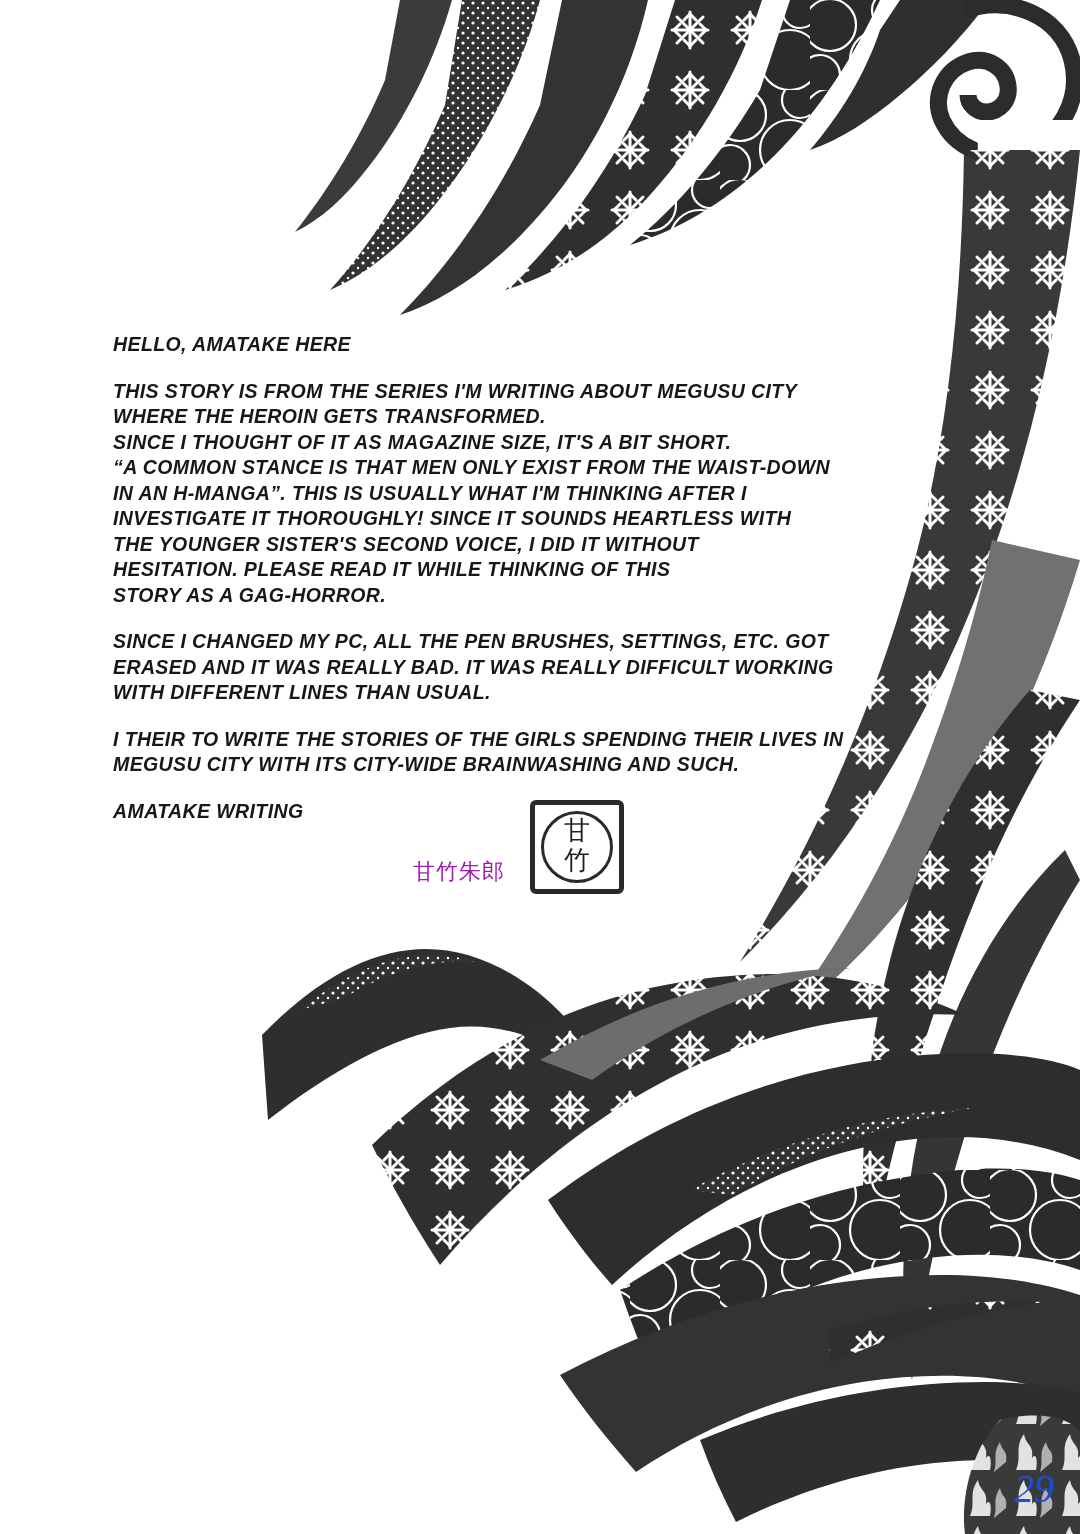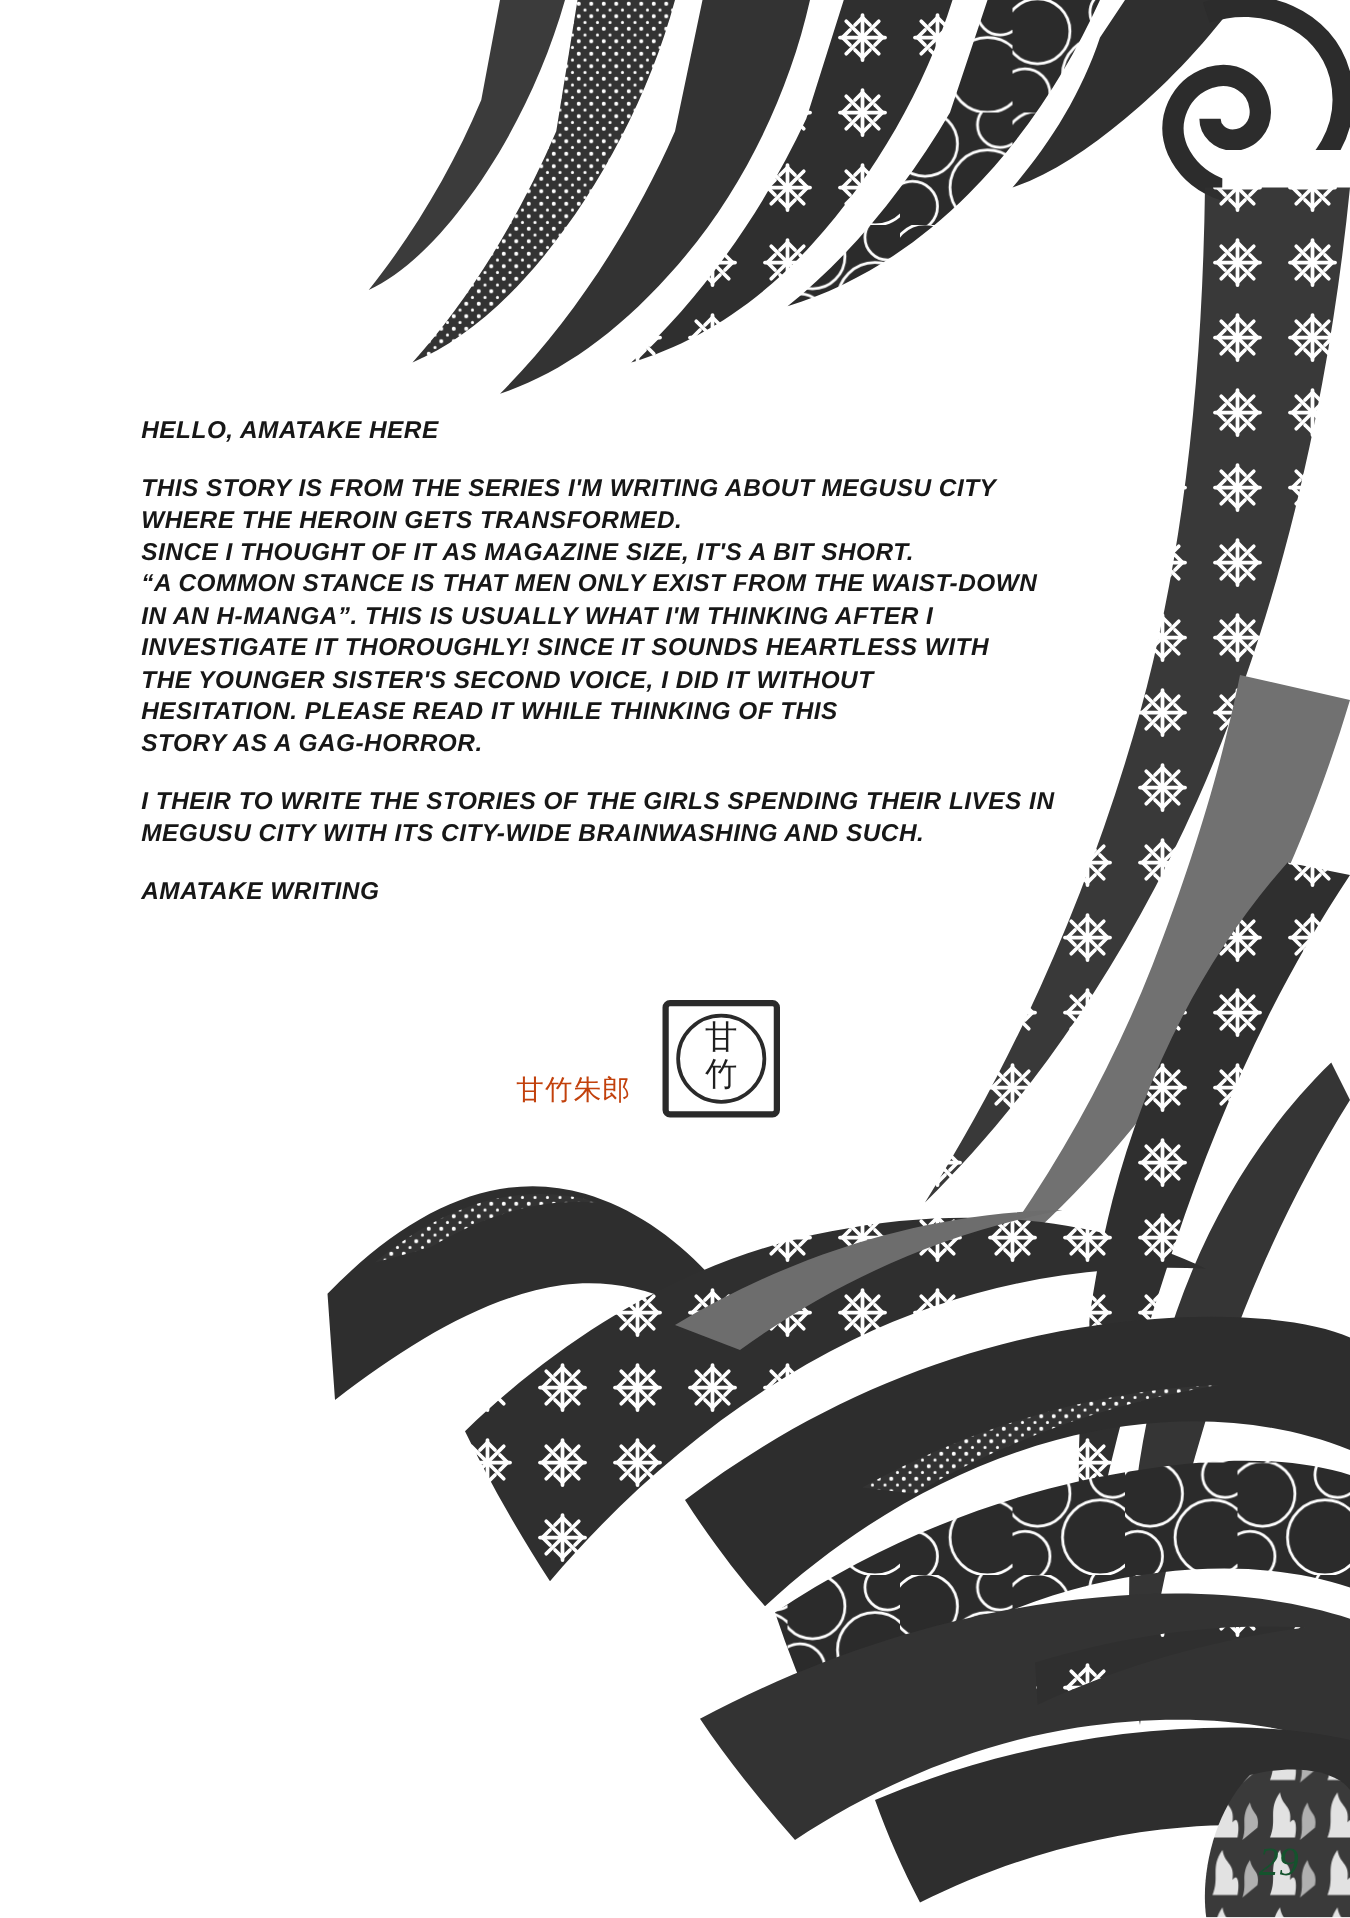--- a/index.html
+++ b/index.html
@@ -46,21 +46,21 @@
     top: 800px;
     width: 230px;
     height: 95px;
   }
   .sign-name {
     position: absolute;
     left: 0;
     top: 57px;
     font-family: "DejaVu Sans", sans-serif;
     font-size: 22px;
-    color: #c2410c;
+    color: #a21caf;
     letter-spacing: 1px;
   }
   .seal {
     position: absolute;
     left: 117px;
     top: 0;
     width: 94px;
     height: 94px;
   }
   .seal-inner {
@@ -88,25 +88,25 @@
     font-size: 26px;
     line-height: 32px;
     color: #1f1f1f;
   }
   .page-number {
     position: absolute;
     right: 26px;
     bottom: 14px;
     width: 62px;
     height: 62px;
-    color: #14532d;
+    color: #1d4ed8;
     font-family: "Liberation Serif", serif;
-    font-size: 32px;
+    font-size: 40px;
     font-style: italic;
-    text-align: center;
+    text-align: right;
     line-height: 62px;
     z-index: 5;
   }
 </style>
 </head>
 <body>
 
 <div class="page">
 
   <svg class="art-layer" viewBox="0 0 1080 1534" width="1080" height="1534" xmlns="http://www.w3.org/2000/svg">
@@ -193,20 +193,23 @@
     <p>HELLO, AMATAKE HERE</p>
     <p>THIS STORY IS FROM THE SERIES I'M WRITING ABOUT MEGUSU CITY
 WHERE THE HEROIN GETS TRANSFORMED.
 SINCE I THOUGHT OF IT AS MAGAZINE SIZE, IT'S A BIT SHORT.
 “A COMMON STANCE IS THAT MEN ONLY EXIST FROM THE WAIST-DOWN
 IN AN H-MANGA”. THIS IS USUALLY WHAT I'M THINKING AFTER I
 INVESTIGATE IT THOROUGHLY! SINCE IT SOUNDS HEARTLESS WITH
 THE YOUNGER SISTER'S SECOND VOICE, I DID IT WITHOUT
 HESITATION. PLEASE READ IT WHILE THINKING OF THIS
 STORY AS A GAG-HORROR.</p>
+    <p>SINCE I CHANGED MY PC, ALL THE PEN BRUSHES, SETTINGS, ETC. GOT
+ERASED AND IT WAS REALLY BAD. IT WAS REALLY DIFFICULT WORKING
+WITH DIFFERENT LINES THAN USUAL.</p>
     <p>I THEIR TO WRITE THE STORIES OF THE GIRLS SPENDING THEIR LIVES IN
 MEGUSU CITY WITH ITS CITY-WIDE BRAINWASHING AND SUCH.</p>
     <p>AMATAKE WRITING</p>
   </div>
 
   <div class="sign-row">
     <div class="sign-name">甘竹朱郎</div>
     <div class="seal">
       <div class="seal-inner"></div>
       <div class="seal-ring"></div>

